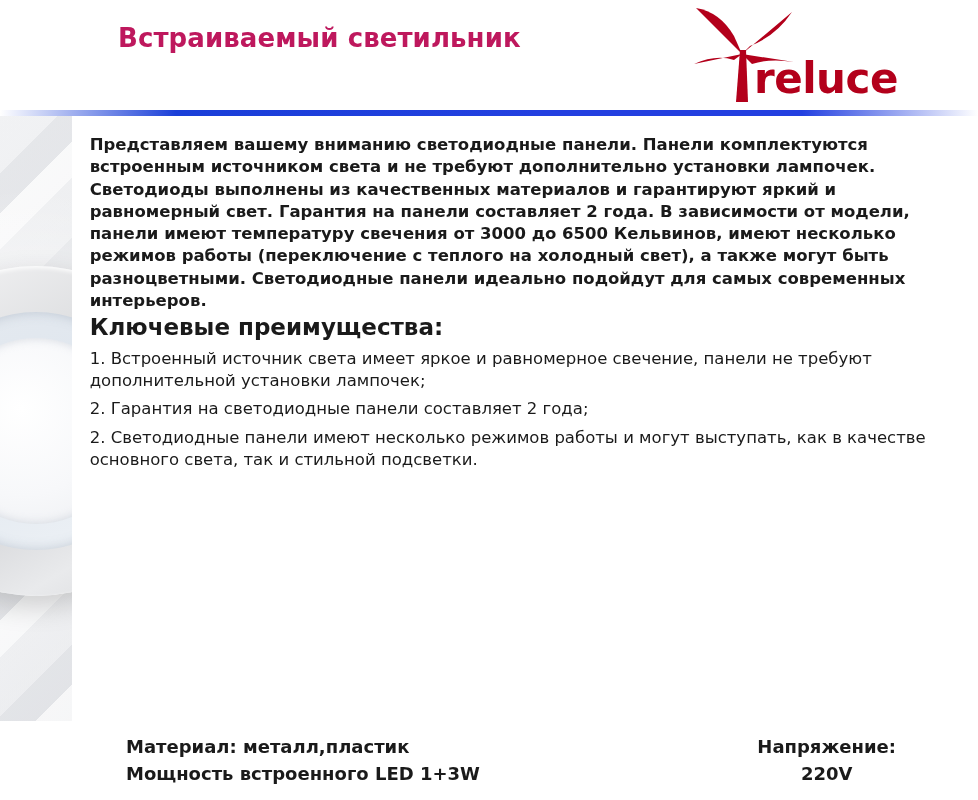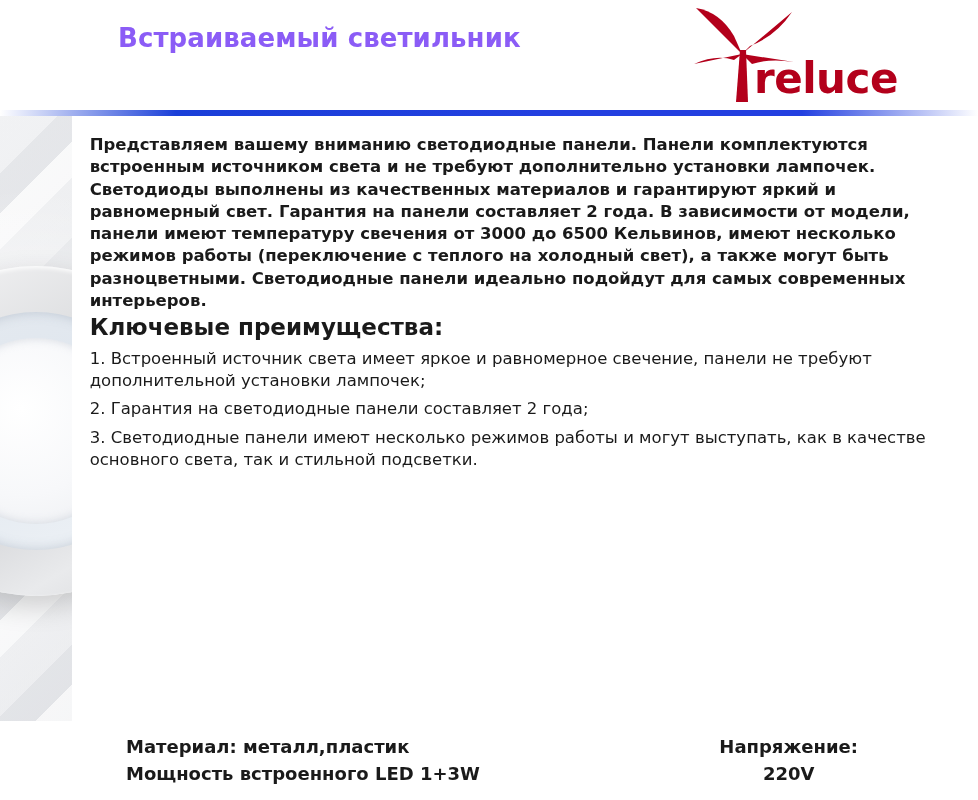--- a/index.html
+++ b/index.html
@@ -30,21 +30,21 @@
     align-items: flex-start;
   }
   .header-left {
     padding-left: 118px;
     padding-top: 22px;
     flex: 1 1 auto;
   }
   .title {
     font-size: 26px;
     font-weight: bold;
-    color: #8b5cf6;
+    color: #be185d;
     letter-spacing: 0.1px;
     line-height: 1.25;
     white-space: nowrap;
   }
   .subtitle {
     margin-top: 8px;
     font-size: 21px;
     font-weight: bold;
     color: #1a1a1a;
     white-space: nowrap;
@@ -201,21 +201,21 @@
   }
   .footer-line {
     font-size: 18px;
     font-weight: bold;
     color: #1a1a1a;
     line-height: 1.5;
     white-space: nowrap;
   }
   .footer-right {
     margin-left: auto;
-    padding-right: 120px;
+    padding-right: 82px;
     text-align: center;
   }
   .footer-right .footer-line {
     text-align: center;
   }
   .bottom-edge {
     position: absolute;
     left: 0; right: 0; bottom: 0;
     height: 8px;
     background: #ffffff;
@@ -252,21 +252,21 @@
           <div class="lamp-inner"></div>
         </div>
       </div>
     </div>
 
     <div class="text-col">
       <div class="intro">Представляем вашему вниманию светодиодные панели. Панели комплектуются встроенным источником света и не требуют дополнительно установки лампочек. Светодиоды выполнены из качественных материалов и гарантируют яркий и равномерный свет. Гарантия на панели составляет 2 года. В зависимости от модели, панели имеют температуру свечения от 3000 до 6500 Кельвинов, имеют несколько режимов работы (переключение с теплого на холодный свет), а также могут быть разноцветными. Светодиодные панели идеально подойдут для самых современных интерьеров.</div>
       <div class="benefits-title">Ключевые преимущества:</div>
       <div class="benefit">1. Встроенный источник света имеет яркое и равномерное свечение, панели не требуют дополнительной установки лампочек;</div>
       <div class="benefit">2. Гарантия на светодиодные панели составляет 2 года;</div>
-      <div class="benefit">3. Светодиодные панели имеют несколько режимов работы и могут выступать, как в качестве основного света, так и стильной подсветки.</div>
+      <div class="benefit">2. Светодиодные панели имеют несколько режимов работы и могут выступать, как в качестве основного света, так и стильной подсветки.</div>
     </div>
   </div>
 
   <div class="footer">
     <div class="footer-left">
       <div class="footer-line">Материал: металл,пластик</div>
       <div class="footer-line">Мощность встроенного LED 1+3W</div>
     </div>
     <div class="footer-right">
       <div class="footer-line">Напряжение:</div>

